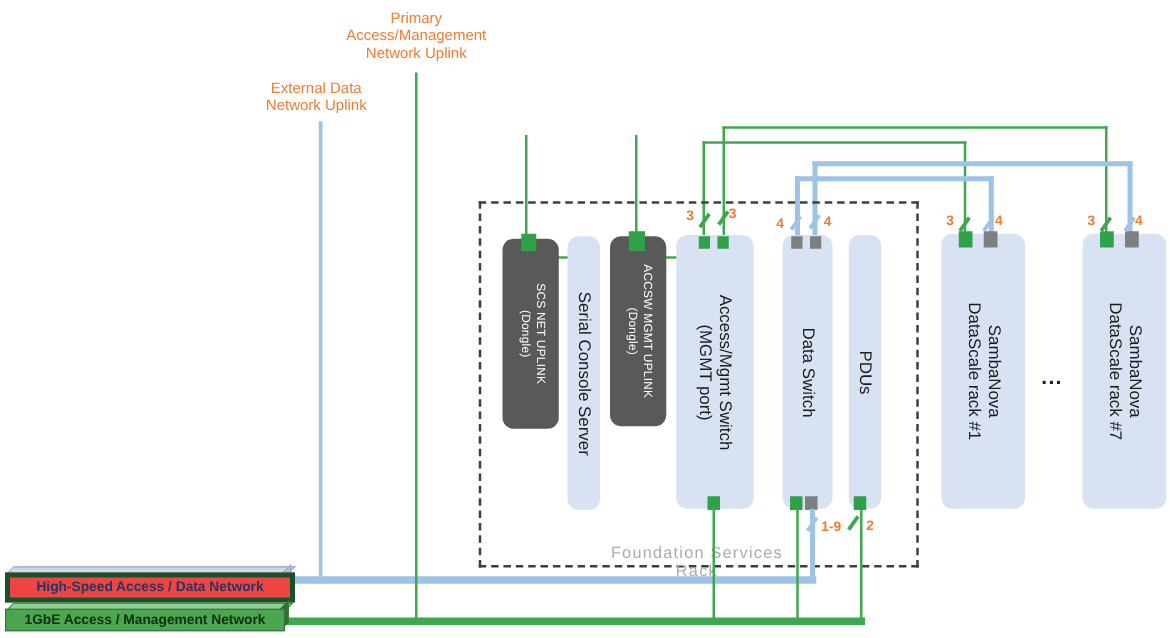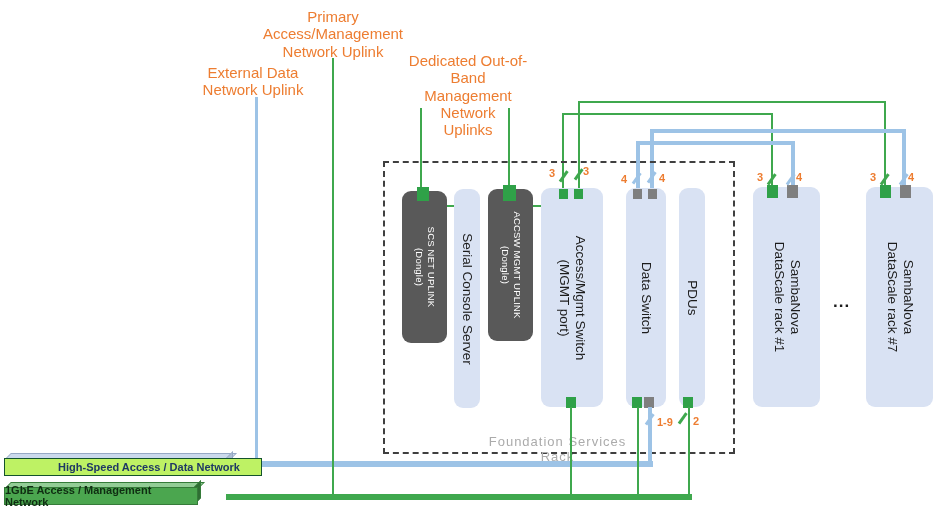--- a/index.html
+++ b/index.html
@@ -1,21 +1,21 @@
 <!DOCTYPE html>
 <html><head>
 <meta charset="utf-8">
 <style>
   html,body{margin:0;padding:0;background:#fff;}
   .canvas{
     position:relative;width:936px;height:510px;background:#fff;overflow:hidden;
     font-family:"Liberation Sans", sans-serif;
   }
   .lbl-orange{
-    position:absolute;color:#ED7D31;font-size:15px;line-height:1.15;
+    position:absolute;color:#ED7D31;font-size:12px;line-height:1.15;
     text-align:center;white-space:pre-line;font-weight:400;
   }
   .vline-g{position:absolute;width:2px;background:#3FA84E;}
   .hline-g{position:absolute;height:2px;background:#3FA84E;}
   .vline-b{position:absolute;width:4px;background:#9DC3E6;}
   .hline-b{position:absolute;height:4px;background:#9DC3E6;}
   .vline-bu{position:absolute;width:3px;background:#9DC3E6;}
   .bus-b{position:absolute;height:6px;background:#9DC3E6;}
   .bus-g{position:absolute;height:6px;background:#3FA84E;}
   .rackborder{
@@ -51,40 +51,37 @@
     font-size:11px;font-weight:bold;
   }
   .bar-top{
     position:absolute;top:-5px;left:0;width:100%;height:5px;
     transform:skewX(-45deg);transform-origin:0 100%;
   }
   .bar-side{
     position:absolute;right:-5px;top:0;width:5px;height:100%;
     transform:skewY(-45deg);transform-origin:left top;
   }
-  .bar-data .bar-face{background:#bef264;border:1px solid #14532d;color:#1F3864;padding-left:32px;}
+  .bar-data .bar-face{background:#ef4444;border:4px solid #14532d;color:#1F3864;}
   .bar-data .bar-top{background:#CBD9EC;border:1px solid #97A9C4;}
   .bar-data .bar-side{background:#AEBFD6;border:1px solid #97A9C4;}
   .bar-mgmt .bar-face{background:#4BA64F;border:1px solid #357B39;color:#0F2D12;}
   .bar-mgmt .bar-top{background:#93CD96;border:1px solid #357B39;}
   .bar-mgmt .bar-side{background:#2F6E33;border:1px solid #357B39;}
 </style>
 </head>
 <body>
 
 <div class="canvas">
 
   <div class="lbl-orange" style="left:253px;top:8px;width:160px;">Primary
 Access/Management
 Network Uplink</div>
   <div class="lbl-orange" style="left:193px;top:64px;width:120px;">External Data
 Network Uplink</div>
-  <div class="lbl-orange" style="left:398px;top:52px;width:140px;">Dedicated Out-of-Band
-Management Network
-Uplinks</div>
 
   <div class="bus-b" style="left:228px;top:461px;width:425px;"></div>
   <div class="bus-g" style="left:226px;top:494px;width:466px;"></div>
 
   <div class="vline-bu" style="left:255px;top:97px;height:366px;"></div>
   <div class="vline-g" style="left:332px;top:58px;height:438px;"></div>
   <div class="vline-g" style="left:420px;top:108px;height:86px;"></div>
   <div class="vline-g" style="left:508px;top:108px;height:84px;"></div>
 
   <div class="hline-g" style="left:578px;top:101px;width:308px;"></div>
@@ -188,19 +185,19 @@
   <div class="slash-b" style="left:643px;top:418px;"></div>
   <span class="cnt" style="left:657px;top:416px;">1-9</span>
   <div class="slash-g" style="left:676px;top:417px;"></div>
   <span class="cnt" style="left:693px;top:415px;">2</span>
 
   <div class="bar3d bar-data" style="left:4px;top:458px;width:224px;height:16px;">
     <div class="bar-top"></div>
     <div class="bar-side"></div>
     <div class="bar-face">High-Speed Access / Data Network</div>
   </div>
-  <div class="bar3d bar-mgmt" style="left:4px;top:487px;width:192px;height:16px;">
+  <div class="bar3d bar-mgmt" style="left:4px;top:487px;width:222px;height:16px;">
     <div class="bar-top"></div>
     <div class="bar-side"></div>
     <div class="bar-face">1GbE Access / Management  Network</div>
   </div>
 
 </div>
 
 </body></html>

